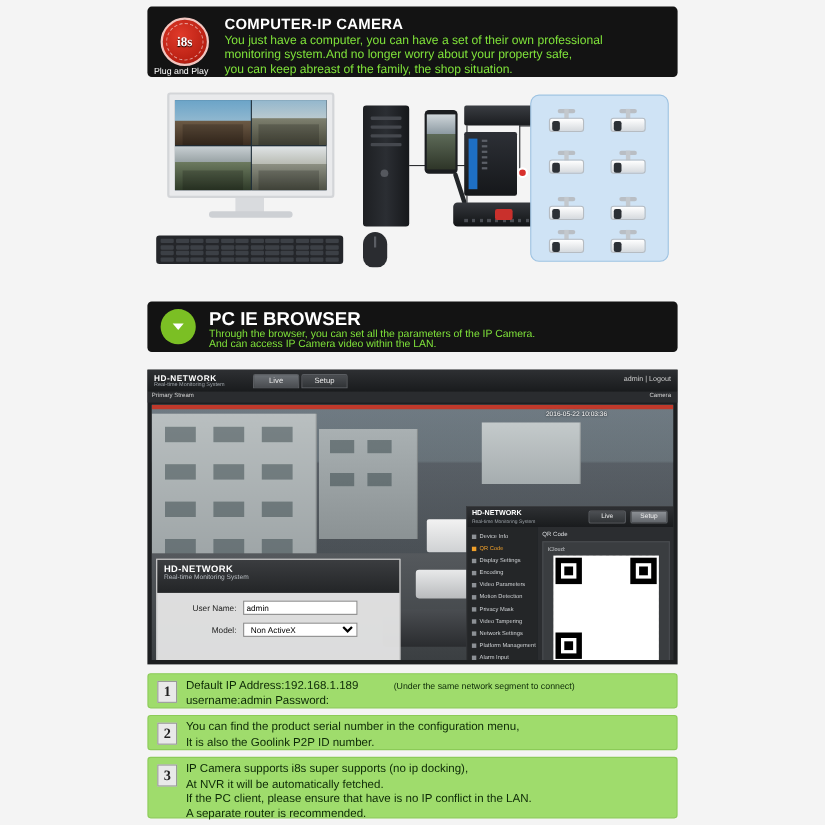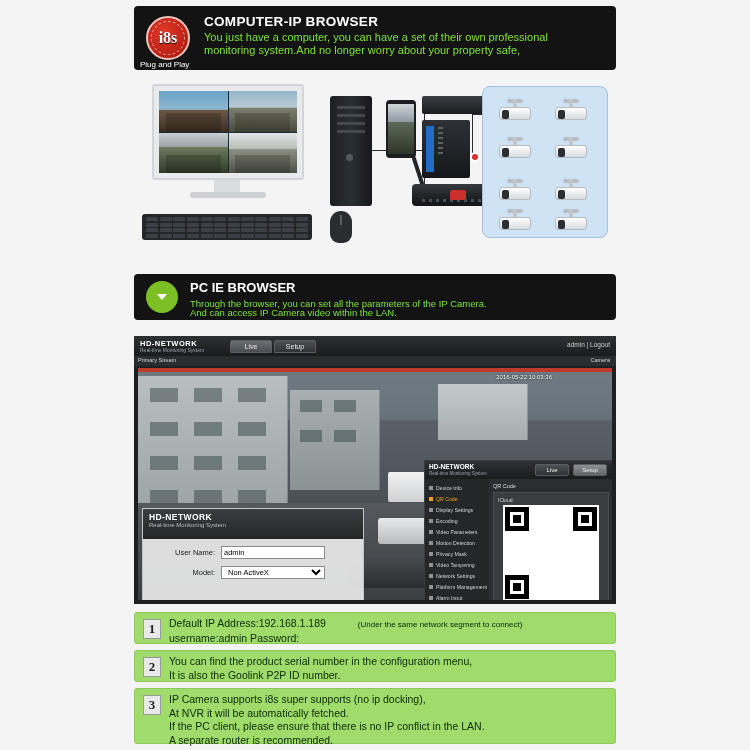--- a/index.html
+++ b/index.html
@@ -32,21 +32,21 @@
     border: 2px solid #f2c6c0;
     display: flex; align-items: center; justify-content: center;
     color: #fff; font-size: 13px; font-weight: bold;
     font-family: "Liberation Serif", serif;
     text-shadow: 0 1px 1px #000;
   }
   .badge-inner {
     width: 34px; height: 34px; border-radius: 50%;
     border: 1px dashed rgba(255,255,255,.55);
     display: flex; align-items: center; justify-content: center;
-    font-size: 16px;
+    font-size: 12px;
     font-family: Liberation Serif, serif;
   }
   .banner-title {
     position: absolute;
     left: 70px; top: 8px;
     color: #ffffff;
     font-size: 13.5px;
     font-weight: bold;
     letter-spacing: .3px;
   }
@@ -251,21 +251,21 @@
 
   
   #banner2 { left: 134px; top: 274px; width: 482px; height: 46px; }
   .chev-badge {
     position: absolute; left: 12px; top: 7px;
     width: 32px; height: 32px; border-radius: 50%;
     background: #7bbf24;
     display: flex; align-items: center; justify-content: center;
   }
   .chev-badge svg { display: block; }
-  #b2title { position: absolute; left: 56px; top: 6px; color:#fff; font-size: 13px; font-weight: bold; }
+  #b2title { position: absolute; left: 56px; top: 6px; color:#fff; font-size: 17px; font-weight: bold; }
   #b2l1 { position: absolute; left: 56px; top: 24px; color:#7fe23a; font-size: 9.5px; }
   #b2l2 { position: absolute; left: 56px; top: 33px; color:#7fe23a; font-size: 9.5px; }
 
   
   #browser {
     position: absolute;
     left: 134px; top: 336px;
     width: 482px; height: 268px;
     background: #1d1f21;
     overflow: hidden;
@@ -437,23 +437,24 @@
 </head>
 <body>
 
 <div id="page">
 
   <div class="banner" id="banner1">
     <div class="badge">
       <div class="badge-inner">i8s</div>
     </div>
     <div class="plug-label">Plug and Play</div>
-    <div class="banner-title">COMPUTER-IP BROWSER</div>
+    <div class="banner-title">COMPUTER-IP CAMERA</div>
     <div class="banner-line" id="b1l1">You just have a computer, you can have a set of their own professional</div>
     <div class="banner-line" id="b1l2">monitoring system.And no longer worry about your property safe,</div>
+    <div class="banner-line" id="b1l3">you can keep abreast of the family, the shop situation.</div>
   </div>
 
   <div id="diagram">
 
     <div class="wire" style="left:238px; top:72px; width:52px; height:1px;"></div>
     <div class="wire" style="left:290px; top:36px; width:1px; height:36px;"></div>
     <div class="wire" style="left:290px; top:100px; width:1px; height:18px;"></div>
     <div class="wire" style="left:338px; top:36px; width:1px; height:44px;"></div>
     <div class="wire" style="left:338px; top:36px; width:22px; height:1px;"></div>
 
@@ -792,18 +793,18 @@
       <div>You can find the product serial number in the configuration menu,</div>
       <div>It is also the Goolink P2P ID number.</div>
     </div>
   </div>
 
   <div class="note" id="note3">
     <div class="note-num">3</div>
     <div class="note-text">
       <div>IP Camera supports i8s super supports (no ip docking),</div>
       <div>At NVR it will be automatically fetched.</div>
-      <div>If the PC client, please ensure that there is no IP conflict in the LAN.</div>
+      <div>If the PC client, please ensure that have is no IP conflict in the LAN.</div>
       <div>A separate router is recommended.</div>
     </div>
   </div>
 
 </div>
 
 </body></html>

